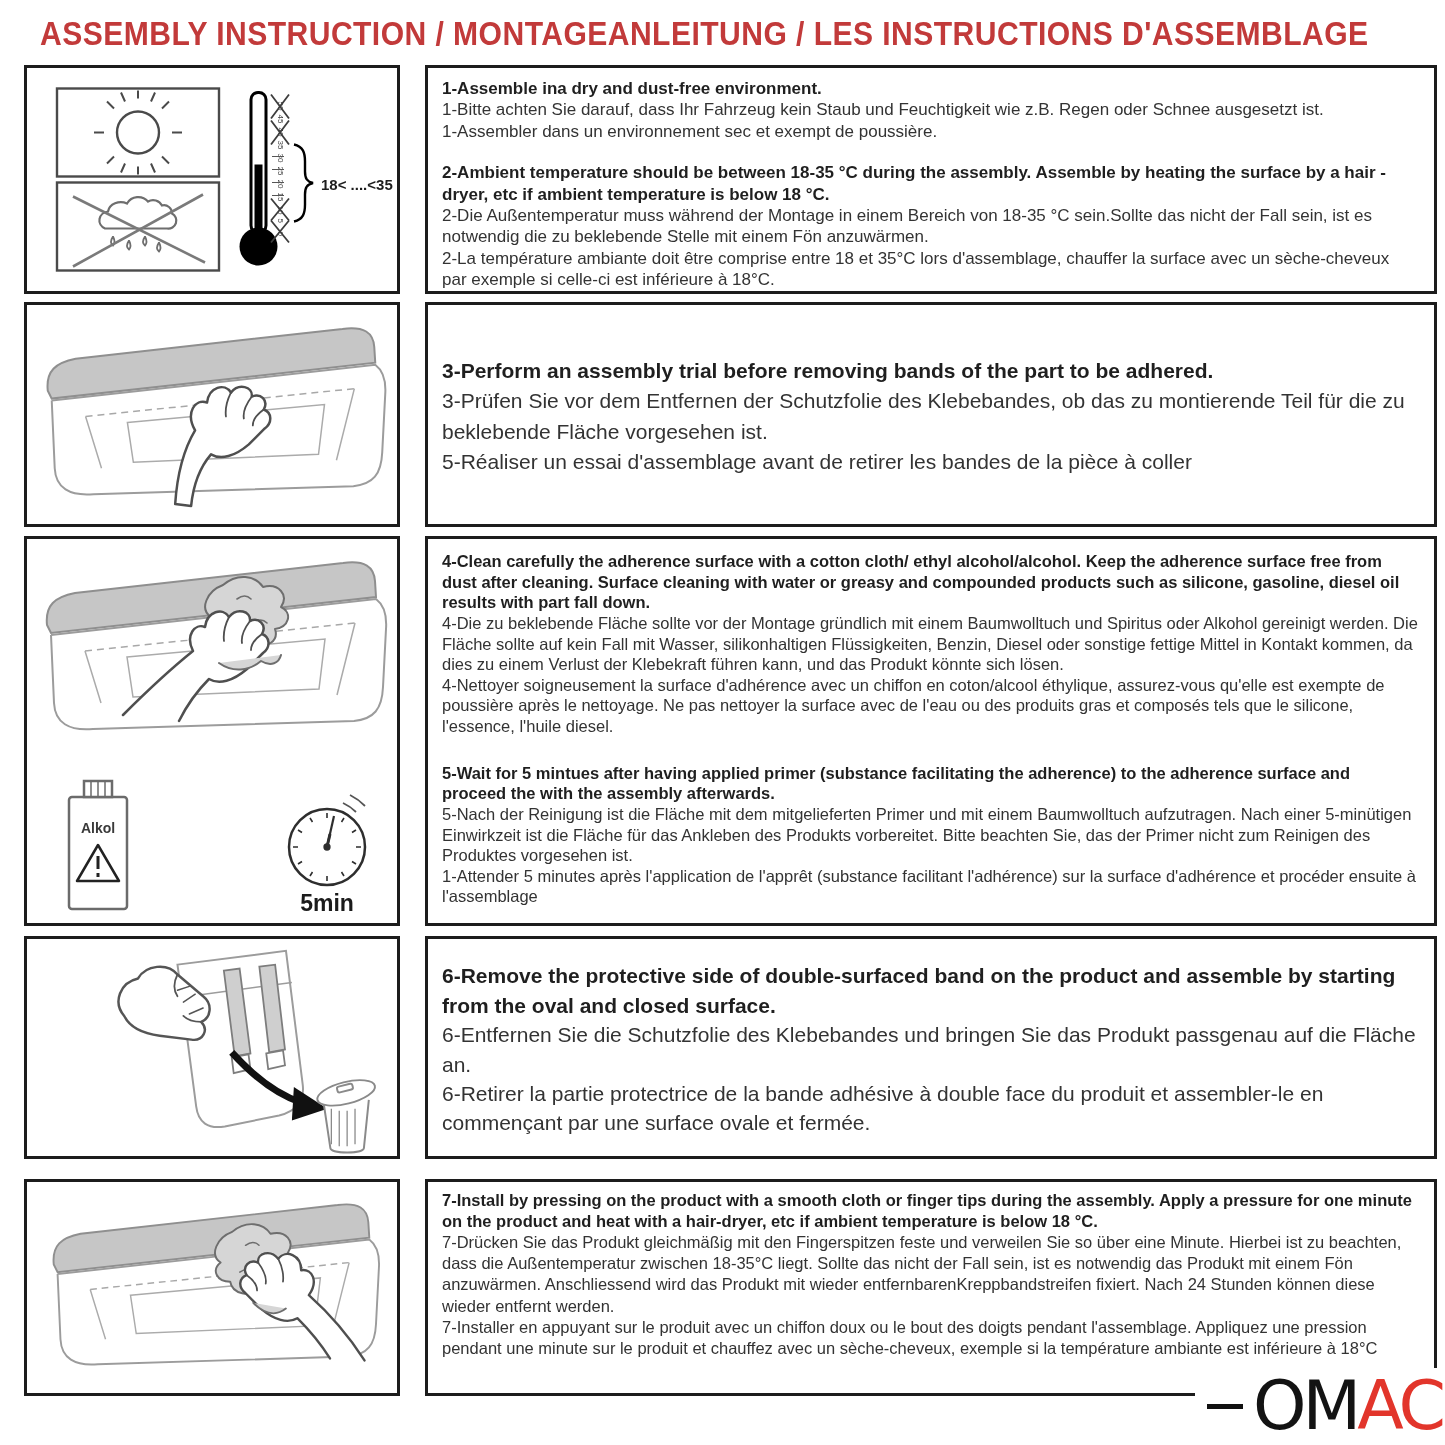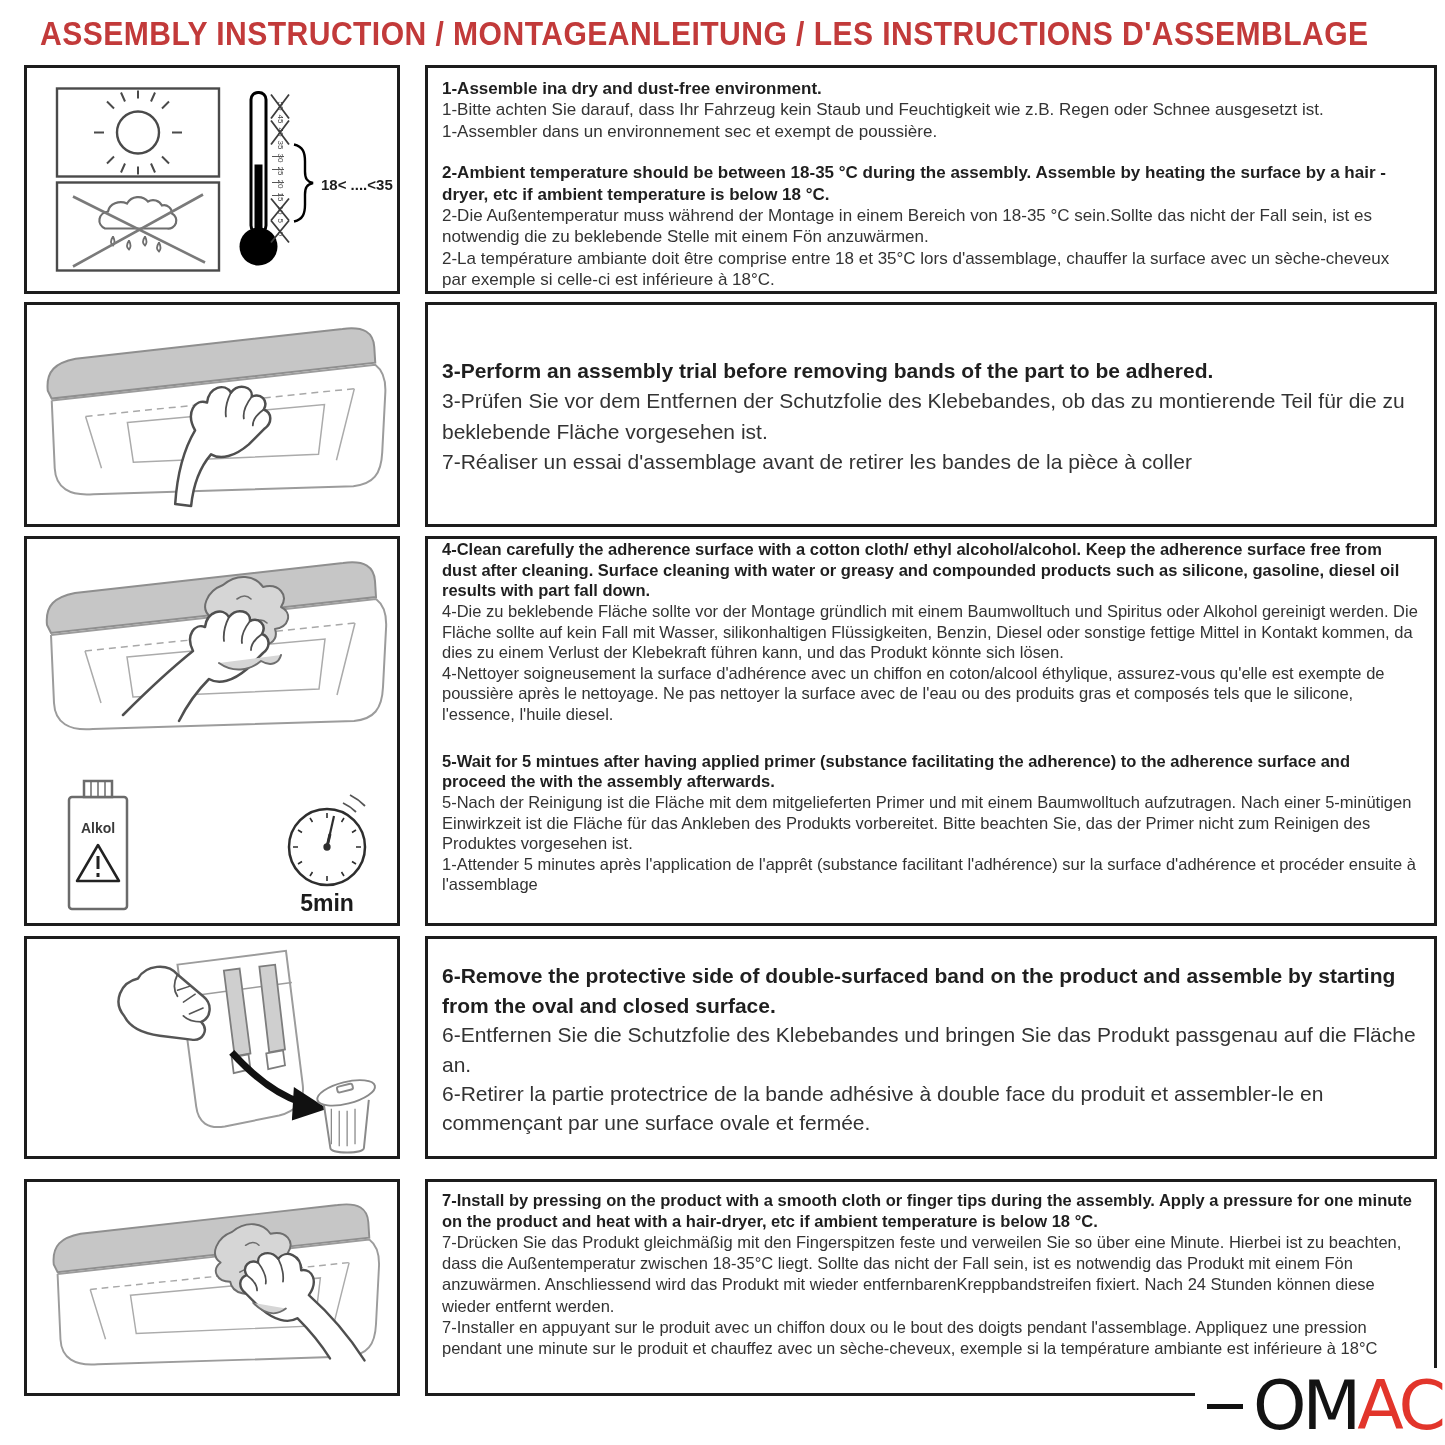--- a/index.html
+++ b/index.html
@@ -13,21 +13,21 @@
   }
   .row{display:flex;margin:0 8px 8px 24px;}
   .ill{width:376px;flex:none;border:3px solid #1c1c1c;background:#fff;margin-right:25px;box-sizing:border-box;overflow:hidden;}
   .txt{flex:1;border:3px solid #1c1c1c;background:#fff;box-sizing:border-box;padding:10px 16px 6px 14px;overflow:hidden;}
   .ill svg{display:block;width:100%;height:100%;}
   p{margin:0;}
   .en{font-weight:bold;color:#1f1f1f;}
   .de,.fr{color:#333;}
   .r1{height:229px;} .r1 .txt{font-size:17px;line-height:1.26;}
   .r2{height:225px;margin-bottom:9px;border-radius:27px;} .r2 .txt{display:flex;flex-direction:column;justify-content:center;font-size:21px;line-height:1.43;}
-  .r3{height:390px;margin-bottom:10px;} .r3 .txt{font-size:16.5px;line-height:1.25;padding-top:0;}
+  .r3{height:390px;margin-bottom:10px;} .r3 .txt{font-size:16.5px;line-height:1.25;padding-top:12px;}
   .r4{height:223px;margin-bottom:20px;} .r4 .txt{display:flex;flex-direction:column;justify-content:center;font-size:21px;line-height:1.4;}
   .r5{height:217px;margin-bottom:0;} .r5 .txt{font-size:16.5px;line-height:1.28;padding-top:8px;}
   .gap1{margin-top:20px;} .gap3{margin-top:26px;}
   .logo-wrap{position:absolute;right:3px;bottom:4px;background:#fff;display:flex;align-items:center;padding:6px 0 2px 12px;z-index:5;}
   .logo-line{width:36px;height:5px;background:#111;margin-right:10px;}
   .logo-text{font-family:"DejaVu Sans",sans-serif;font-weight:normal;font-size:68px;letter-spacing:-4px;line-height:.95;}
   .lb{color:#131313;} .lr{color:#e2352b;}
   svg text{font-family:"Liberation Sans",sans-serif;}
 </style>
 </head>
@@ -104,21 +104,21 @@
       </g>
       <g fill="#fff" stroke="#4f4f4f" stroke-width="2.5" stroke-linecap="round" stroke-linejoin="round">
         <path d="M148,200 C150,170 156,146 168,126 C158,108 168,94 180,98 C182,82 198,78 204,88 C212,78 226,82 225,92 C234,88 242,96 237,105 C245,108 246,118 238,124 L222,140 C208,152 194,156 184,150 C172,164 166,182 164,202 Z"></path>
         <path d="M204,88 C200,96 198,104 199,112 M225,92 C219,100 216,108 217,114 M237,105 C230,110 226,116 226,121" fill="none" stroke-width="1.8"></path>
       </g>
     </svg>
   </div>
   <div class="txt">
     <p class="en">3-Perform an assembly trial before removing bands of the part to be adhered.</p>
     <p class="de">3-Prüfen Sie vor dem Entfernen der Schutzfolie des Klebebandes, ob das zu montierende Teil für die zu beklebende Fläche vorgesehen ist.</p>
-    <p class="fr">7-Réaliser un essai d'assemblage avant de retirer les bandes de la pièce à coller</p>
+    <p class="fr">5-Réaliser un essai d'assemblage avant de retirer les bandes de la pièce à coller</p>
   </div>
 </div>
 
 <div class="row r3">
   <div class="ill">
     <svg viewBox="0 0 370 384" preserveAspectRatio="xMidYMid meet">
       <g>
         <path d="M20,86 C18,66 28,58 48,54 L316,24 C338,21 347,28 348,42 L349,58 L24,94 Z" fill="#c6c6c6" stroke="#8f8f8f" stroke-width="2"></path>
         <path d="M24,96 L349,60 C357,66 360,76 359,90 L356,148 C355,170 347,180 327,182 L66,190 C42,192 28,184 27,164 L24,96" fill="#fff" stroke="#9c9c9c" stroke-width="2"></path>
         <path d="M58,112 L328,84" stroke="#a8a8a8" stroke-width="1.5" stroke-dasharray="7,5" fill="none"></path>

